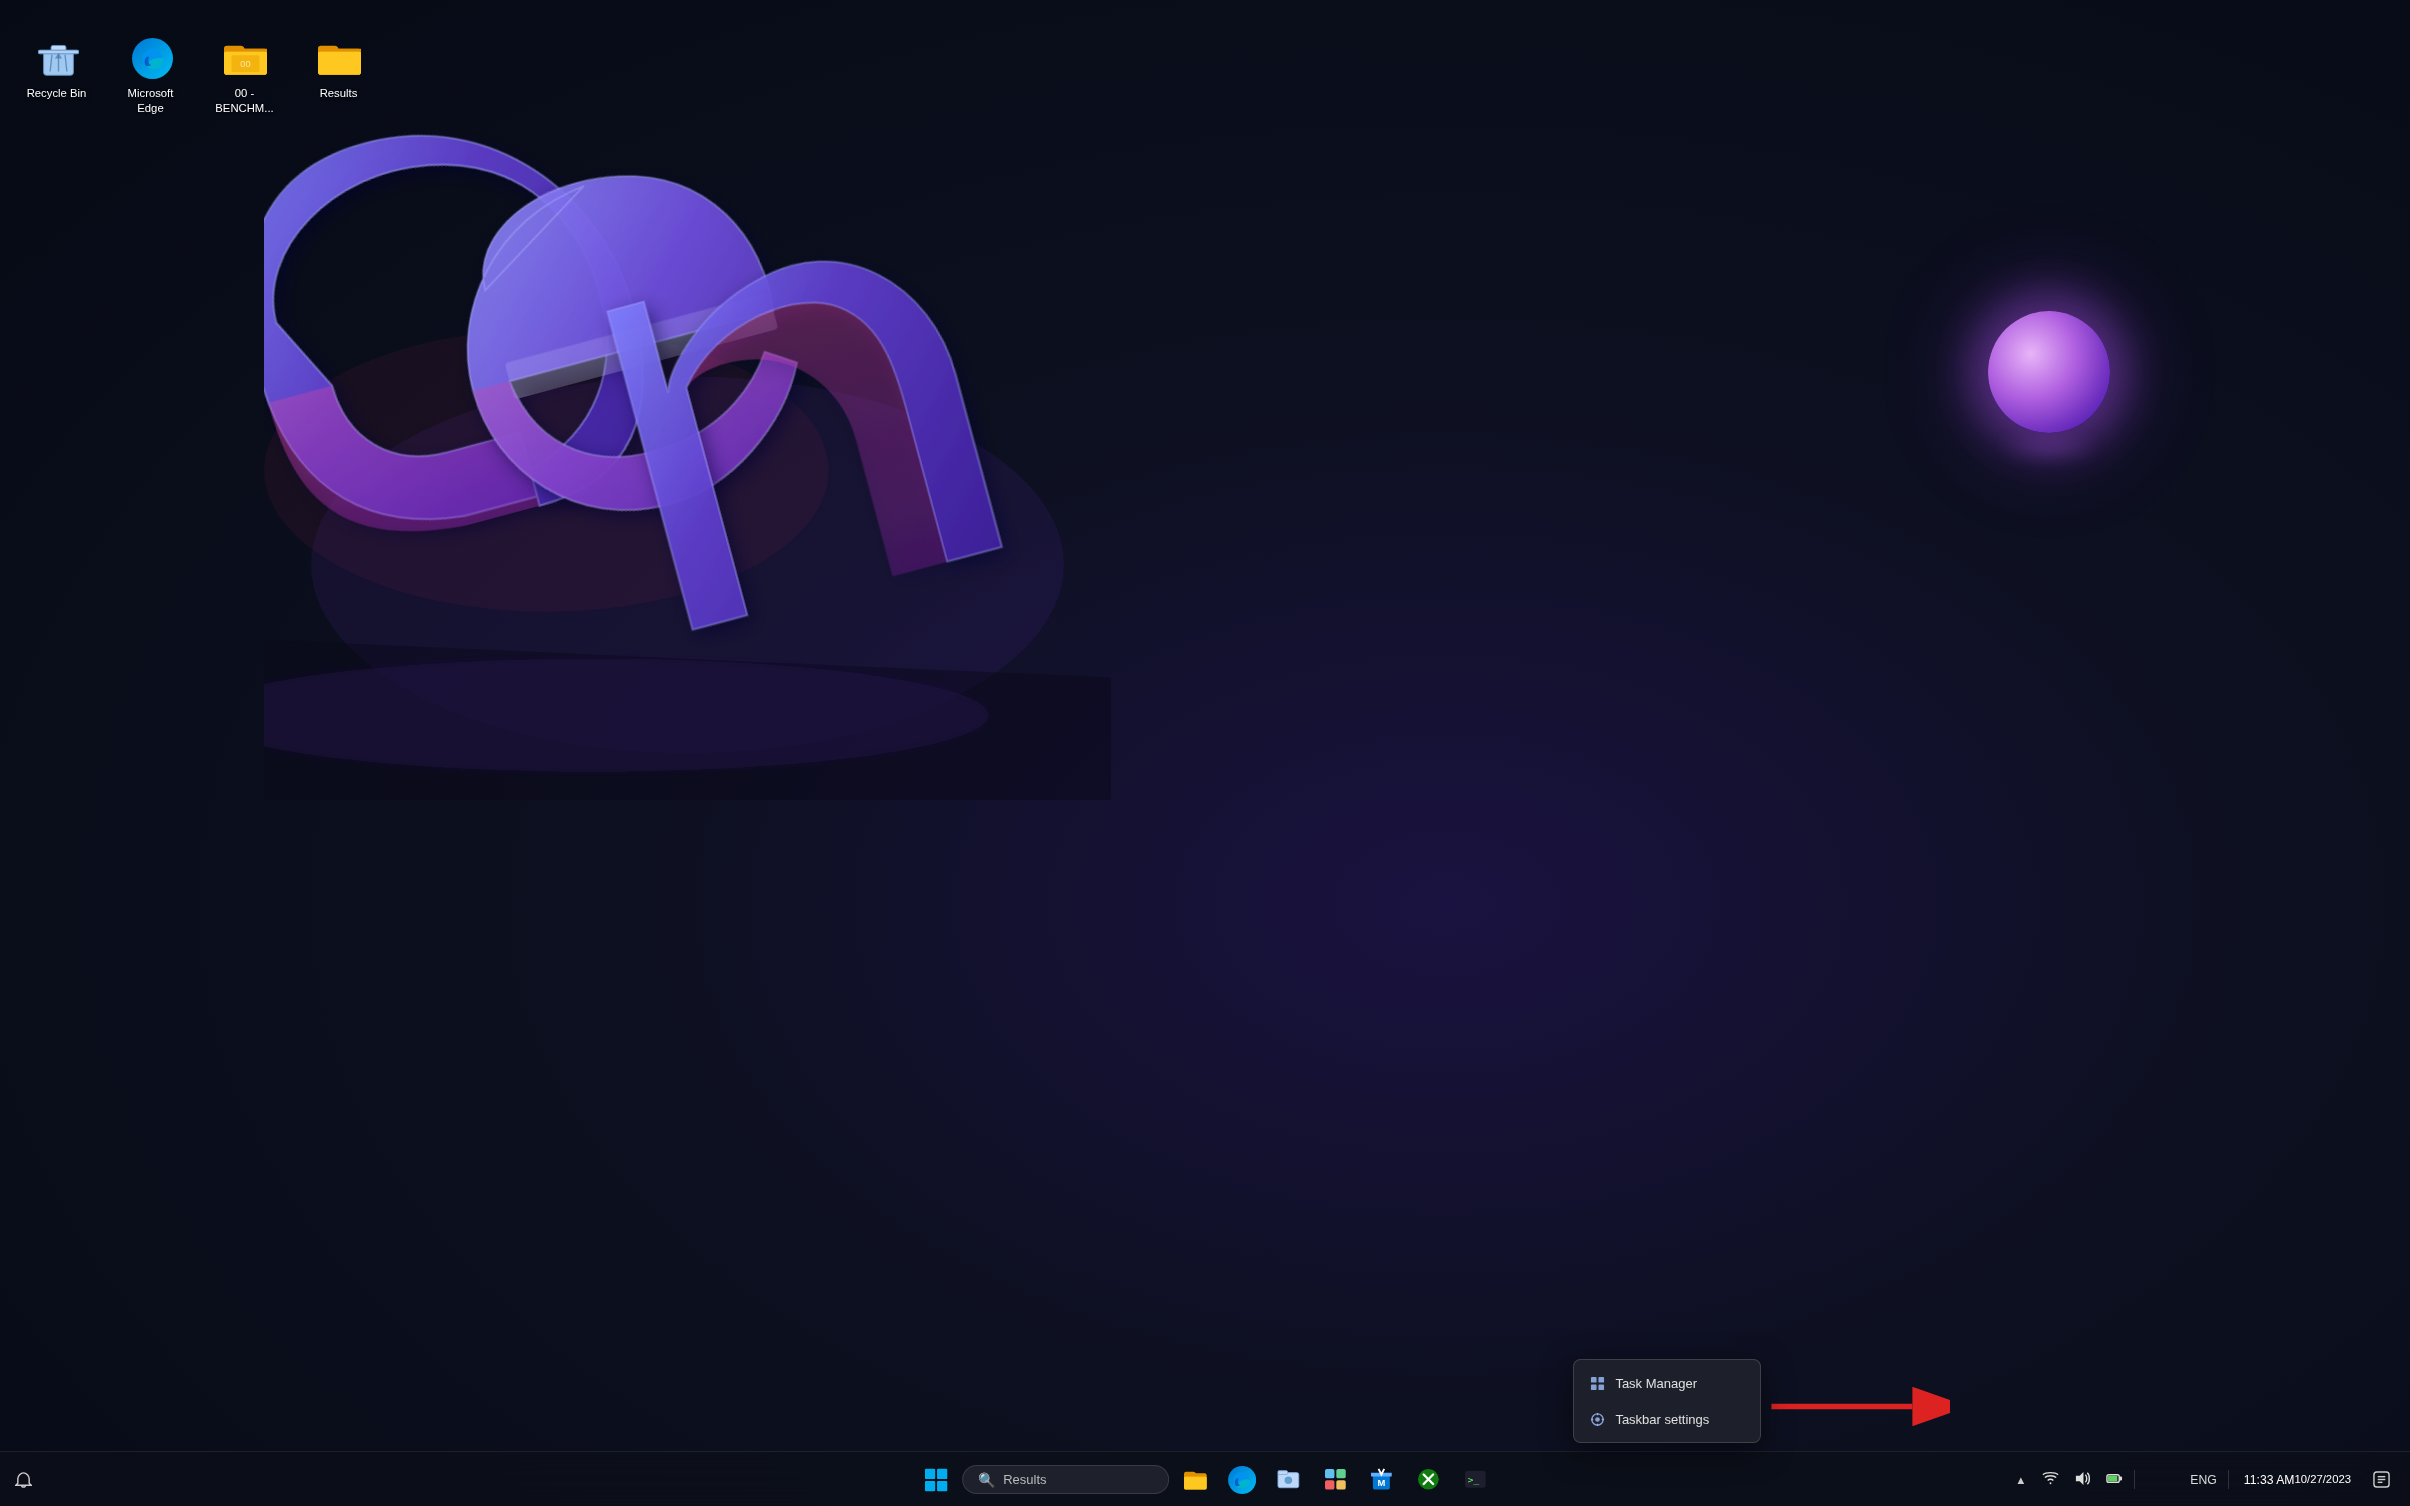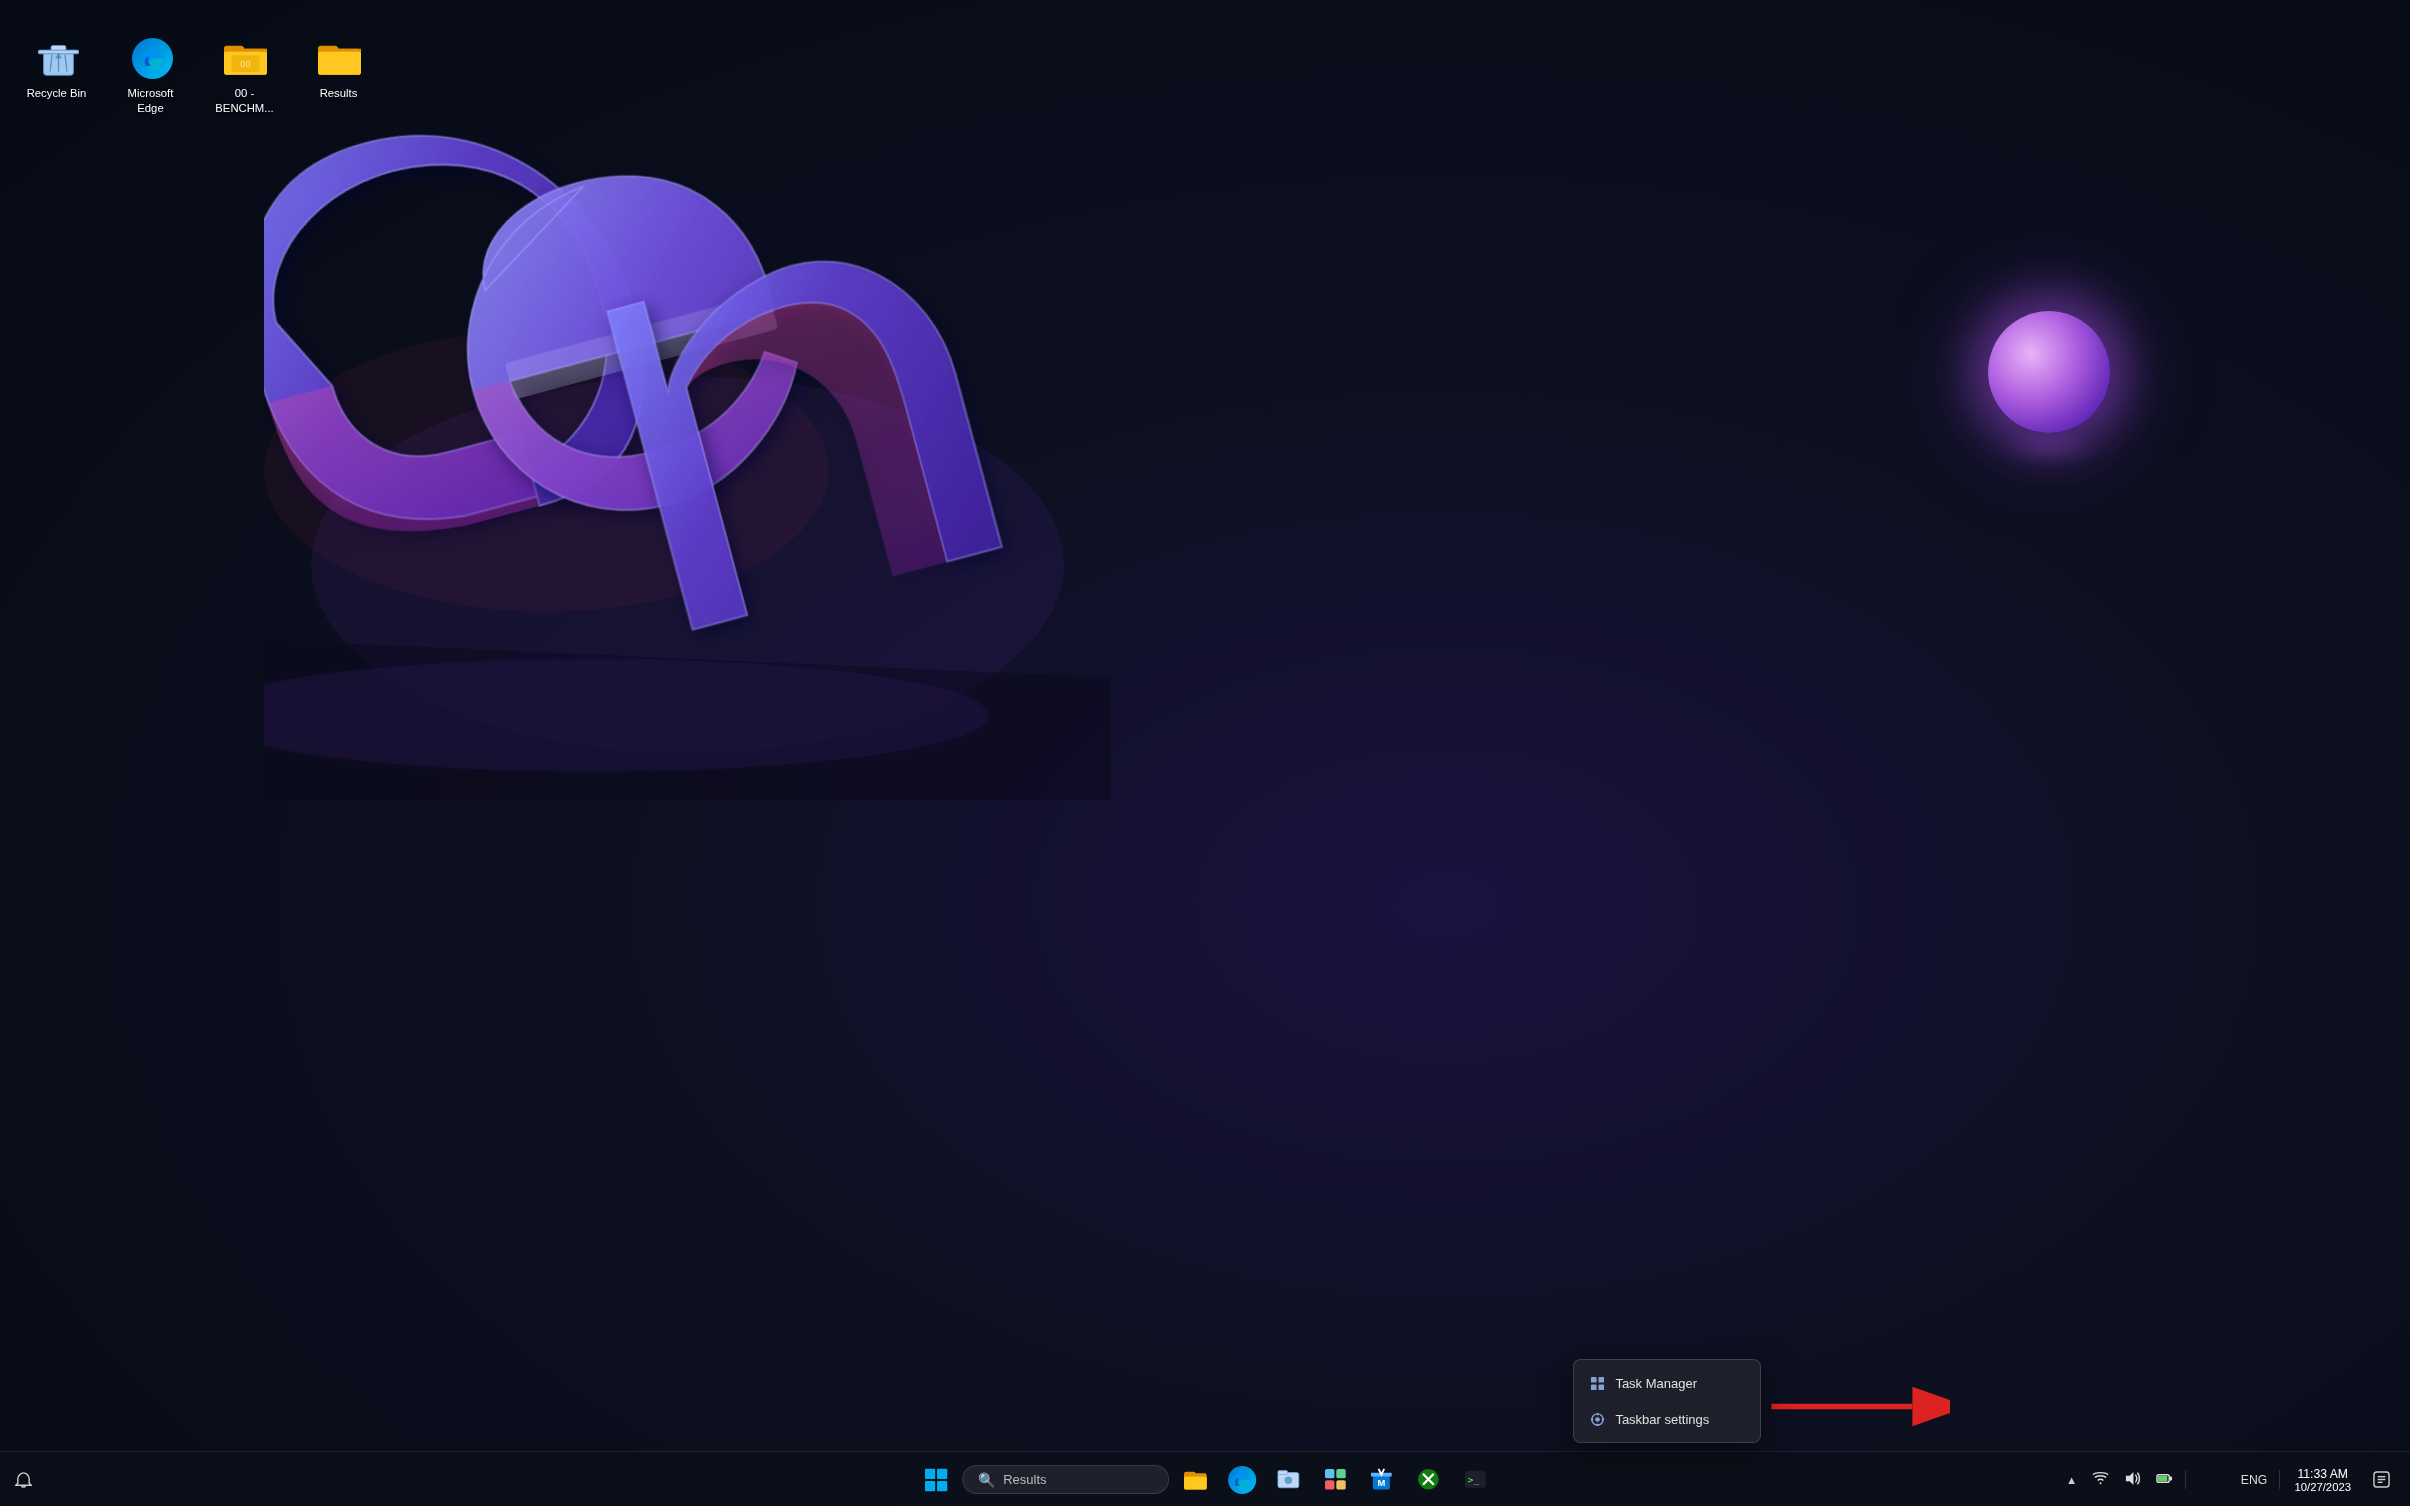--- a/index.html
+++ b/index.html
@@ -260,22 +260,22 @@
       font-size: 21px;
     }
 
     .tray-icon {
       font-size: 13px;
       color: #ddd;
     }
 
     .clock {
       display: flex;
-      flex-direction: column;
-      align-items: center;
+      flex-direction: row;
+      align-items: flex-start;
       cursor: pointer;
       padding: 3.8px 7.5px;
       border-radius: 5.6px;
     }
 
     .clock-time {
       font-size: 12.2px;
       color: #ffffff;
       font-weight: 400;
     }

